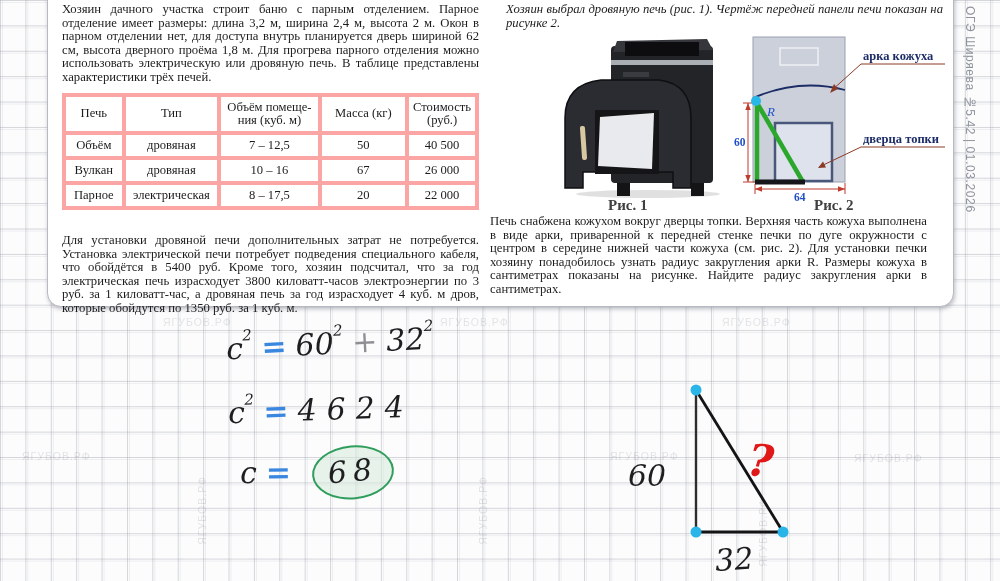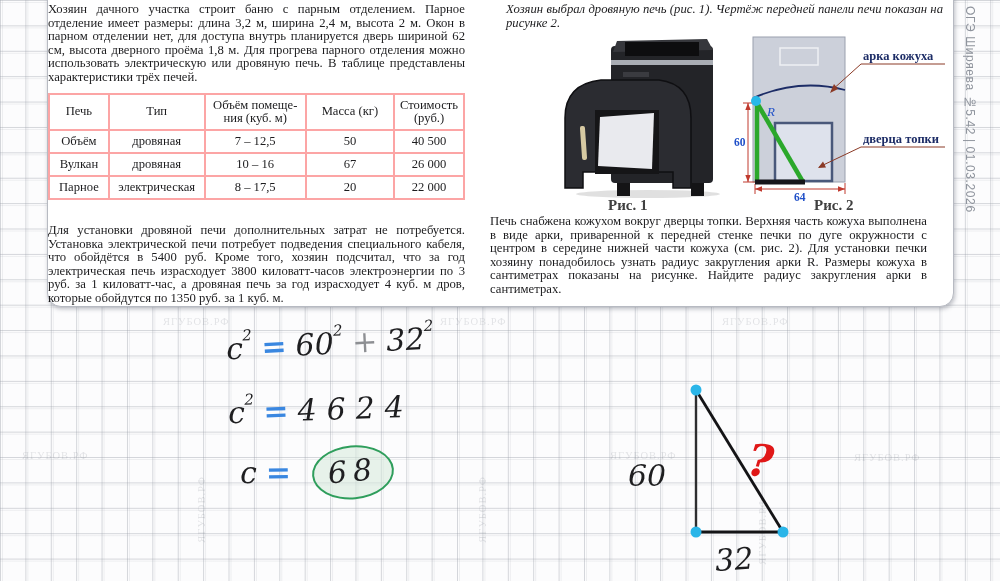--- a/index.html
+++ b/index.html
@@ -13,38 +13,38 @@
       linear-gradient(to right, rgba(150,155,165,0.15) 1px, transparent 1px),
       linear-gradient(to bottom, rgba(150,155,165,0.15) 1px, transparent 1px);
     background-size:25.4px 25.4px,25.4px 25.4px,25.4px 25.4px,25.4px 25.4px;
     background-position:0 0,0 0,2px 2px,2px 2px;}
   
   .panel{position:absolute;left:47px;top:-16px;width:905px;height:321px;
     background:#ffffff;border:1.5px solid #b7bac2;border-radius:14px;
     box-shadow:1px 2px 4px rgba(110,115,128,0.45);}
   .para{position:absolute;font-size:12.7px;line-height:13.5px;color:#1c1c1e;
         text-align:justify;}
-  .col-left{left:48px;top:3px;width:417px;}
+  .col-left{left:62px;top:3px;width:417px;}
   .rp1{left:506px;top:3px;width:437px;font-style:italic;}
   .rp2{left:490px;top:215px;width:437px;}
   
   table.chars{border-collapse:collapse;width:417px;margin-top:9px;
       font-size:12.6px;line-height:13.5px;color:#1c1c1e;}
-  table.chars td,table.chars th{border:2px solid #fca5a5;text-align:center;
+  table.chars td,table.chars th{border:4px solid #fca5a5;text-align:center;
       vertical-align:middle;padding:2px 2px;font-weight:normal;}
   table.chars th{height:30px;}
   table.chars td{height:17px;}
   .mt10{margin-top:24px;}
   .caption{position:absolute;font-weight:bold;font-size:15px;color:#404040;}
   
   .side-caption{position:absolute;left:963px;top:6px;height:290px;
     writing-mode:vertical-rl;font-family:"Liberation Sans",sans-serif;
     font-size:12px;letter-spacing:0.6px;color:#8f949d;white-space:nowrap;}
   
-  .wm{position:absolute;font-family:Liberation Serif, serif;
+  .wm{position:absolute;font-family:Liberation Sans, sans-serif;
       font-size:10.5px;letter-spacing:1px;color:rgba(95,100,112,0.16);
       white-space:nowrap;}
   .wm.v{writing-mode:vertical-rl;transform:rotate(180deg);}
   
   .hw{position:absolute;font-family:"DejaVu Serif",serif;font-style:italic;
       color:#1e1e20;white-space:nowrap;}
   .eq{font-size:30px;}
   .eq sup{font-size:0.5em;position:relative;top:-0.45em;}
   .eq .sign{color:#3a87e0;font-weight:bold;padding:0 9px;}
   .eq .plus{color:#8d8f93;padding:0 9px;}

